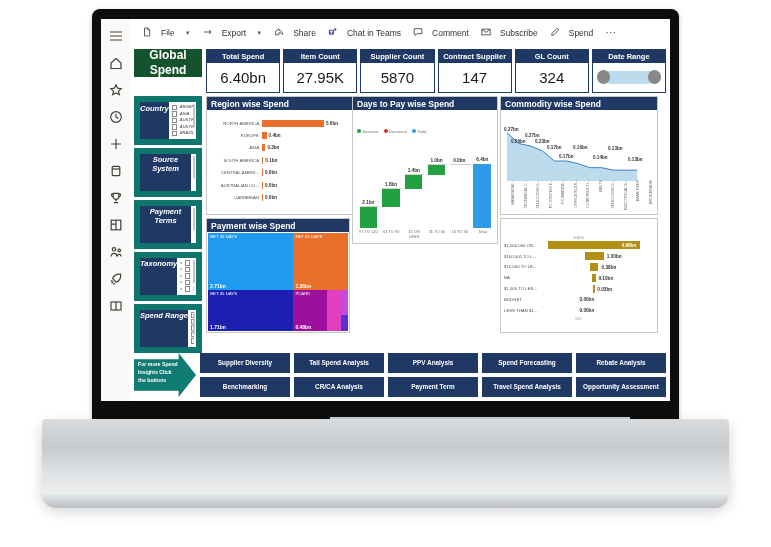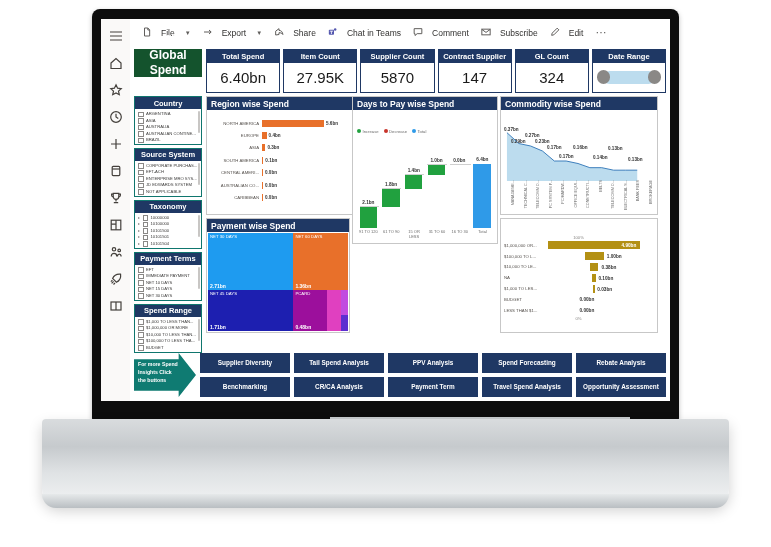--- a/index.html
+++ b/index.html
@@ -40,21 +40,21 @@
   .kpi{flex:1;border:1px solid #1f3864;background:#fff;display:flex;flex-direction:column;box-sizing:border-box;}
   .kpi-h{background:#1f3864;color:#fff;font-weight:bold;font-size:7.5px;text-align:center;padding:2px 0 1.5px;}
   .kpi-v{flex:1;display:flex;align-items:center;justify-content:center;font-size:15px;color:#1a1a1a;font-weight:400;}
   .slicer-body{flex:1;display:flex;align-items:center;justify-content:center;}
   .slider{width:72%;height:13px;background:#bcdcee;border-radius:7px;position:relative;}
   .slider:before,.slider:after{content:"";position:absolute;top:-0.5px;width:13px;height:14px;border-radius:7px;background:#8a8886;}
   .slider:before{left:-6px;} .slider:after{right:-6px;}
 
   
   .filters{position:absolute;left:4px;top:50px;width:68px;bottom:48px;display:flex;flex-direction:column;gap:2.5px;}
-  .slicer{border:1px solid #0f766e;background:#fff;display:flex;flex-direction:column;overflow:hidden;}
+  .slicer{border:6px solid #0f766e;background:#fff;display:flex;flex-direction:row;overflow:hidden;font-style:italic;}
   .slicer-h{background:#1f3864;color:#fff;font-weight:bold;font-size:7.5px;text-align:center;padding:1.5px 0;}
   .slicer-list{flex:1;overflow:hidden;padding:2px 2px 0 3px;position:relative;}
   .sl-item{display:flex;align-items:center;gap:2.5px;font-size:4.2px;color:#3b3a39;line-height:1.55;
      white-space:nowrap;overflow:hidden;}
   .sl-item .cb{width:3.5px;height:3.5px;border:0.7px solid #8a8886;flex:0 0 auto;background:#fff;}
   .sl-item .exp{font-size:4px;color:#8a8886;flex:0 0 auto;}
   .sl-scroll{position:absolute;right:1px;top:2px;width:2.2px;height:62%;background:#c8c6c4;border-radius:2px;}
 
   
   .vis{position:absolute;border:1px solid #c7c7c7;background:#fff;box-sizing:border-box;overflow:hidden;}
@@ -237,21 +237,21 @@
         <span><svg viewBox="0 0 12 12">
               <rect x="1" y="2.6" width="10" height="6.8"></rect>
               <path d="M1 2.9l5 3.6 5-3.6"></path>
             </svg></span>
         <span>Subscribe</span>
       </div>
       <div class="cmd">
         <span><svg viewBox="0 0 12 12">
               <path d="M8.6 1.4l2 2-6 6-2.6.6.6-2.6z"></path>
             </svg></span>
-        <span>Edit</span>
+        <span>Spend</span>
       </div>
       <div class="cmd dots">⋯</div>
     </div>
 
     <div class="canvas">
 
       <div class="title-tile">In2In Global Spend Dashboard</div>
 
       <div class="kpi-row">
         <div class="kpi">
@@ -332,20 +332,47 @@
                 <span>JD EDWARDS SYSTEM</span>
               </div>
             <div class="sl-item">
                 <span class="cb"></span>
                 <span>NOT APPLICABLE</span>
               </div>
           </div>
         </div>
 
         <div class="slicer" style="flex:1">
+          <div class="slicer-h">Payment Terms</div>
+          <div class="slicer-list">
+            <div class="sl-scroll"></div>
+            <div class="sl-item">
+                <span class="cb"></span>
+                <span>EFT</span>
+              </div>
+            <div class="sl-item">
+                <span class="cb"></span>
+                <span>IMMEDIATE PAYMENT</span>
+              </div>
+            <div class="sl-item">
+                <span class="cb"></span>
+                <span>NET 10 DAYS</span>
+              </div>
+            <div class="sl-item">
+                <span class="cb"></span>
+                <span>NET 15 DAYS</span>
+              </div>
+            <div class="sl-item">
+                <span class="cb"></span>
+                <span>NET 30 DAYS</span>
+              </div>
+          </div>
+        </div>
+
+        <div class="slicer" style="flex:1">
           <div class="slicer-h">Taxonomy</div>
           <div class="slicer-list">
             <div class="sl-scroll"></div>
             <div class="sl-item">
                 <span class="exp">▸</span>
                 <span class="cb"></span>
                 <span>10000000</span>
               </div>
             <div class="sl-item">
                 <span class="exp">▸</span>
@@ -359,47 +386,20 @@
               </div>
             <div class="sl-item">
                 <span class="exp">▸</span>
                 <span class="cb"></span>
                 <span>10101501</span>
               </div>
             <div class="sl-item">
                 <span class="exp">▸</span>
                 <span class="cb"></span>
                 <span>10101504</span>
-              </div>
-          </div>
-        </div>
-
-        <div class="slicer" style="flex:1">
-          <div class="slicer-h">Payment Terms</div>
-          <div class="slicer-list">
-            <div class="sl-scroll"></div>
-            <div class="sl-item">
-                <span class="cb"></span>
-                <span>EFT</span>
-              </div>
-            <div class="sl-item">
-                <span class="cb"></span>
-                <span>IMMEDIATE PAYMENT</span>
-              </div>
-            <div class="sl-item">
-                <span class="cb"></span>
-                <span>NET 10 DAYS</span>
-              </div>
-            <div class="sl-item">
-                <span class="cb"></span>
-                <span>NET 15 DAYS</span>
-              </div>
-            <div class="sl-item">
-                <span class="cb"></span>
-                <span>NET 30 DAYS</span>
               </div>
           </div>
         </div>
 
         <div class="slicer" style="flex:1">
           <div class="slicer-h">Spend Range</div>
           <div class="slicer-list">
             <div class="sl-scroll"></div>
             <div class="sl-item">
                 <span class="cb"></span>

